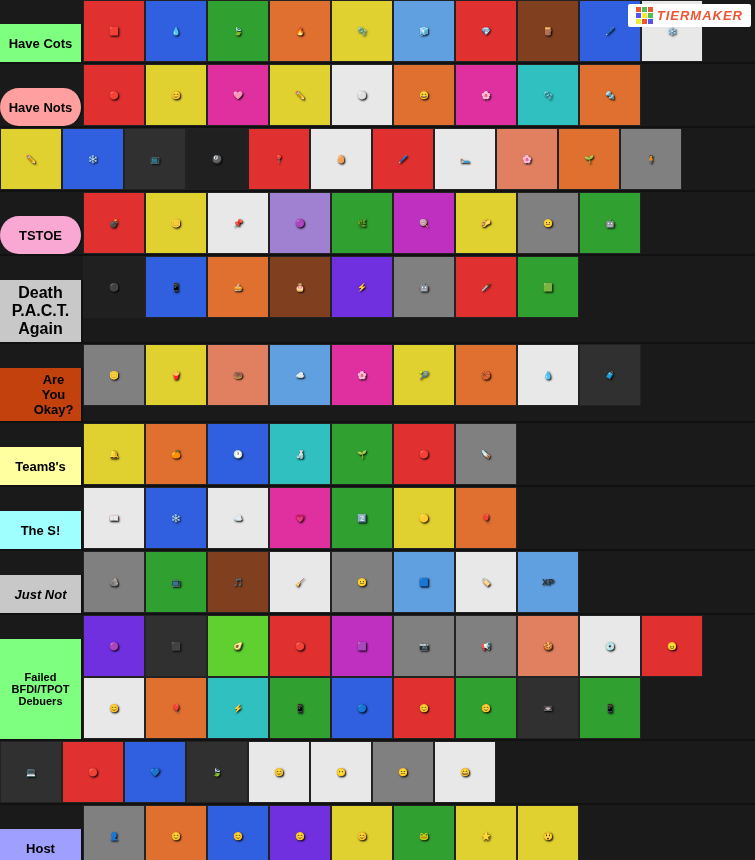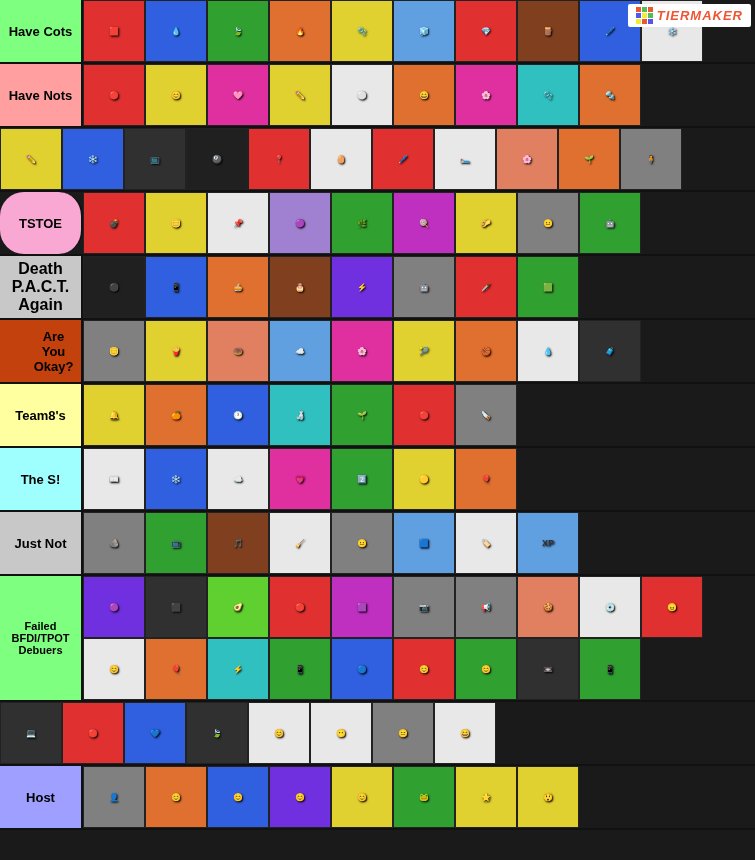--- a/index.html
+++ b/index.html
@@ -27,20 +27,21 @@
       display: flex;
       align-items: center;
       justify-content: center;
       text-align: center;
       font-weight: bold;
       font-size: 13px;
       color: #000;
       padding: 4px;
       border-right: 2px solid #111;
       word-break: break-word;
+      margin-top: 24px;
     }
     .tier-items {
       display: flex;
       flex-wrap: wrap;
       flex: 1;
       align-content: flex-start;
     }
     .tier-item {
       width: 62px;
       height: 62px;
@@ -57,28 +58,28 @@
       justify-content: center;
       font-size: 8px;
       font-weight: bold;
       color: white;
       text-shadow: 1px 1px 2px black;
       text-align: center;
       padding: 2px;
     }
     
     .row-have-cots .tier-label { background: #7fff7f; }
-    .row-have-nots .tier-label { background: #ff9f9f; }
+    .row-have-nots .tier-label { background: #ff9f9f; border-radius: 30px; }
     .row-exitors .tier-label { background: #7fff7f; }
     .row-tstoe .tier-label { background: #7fffd4; }
     .row-death-pact .tier-label { background: #c8c8c8; }
     .row-are-you-okay .tier-label { background: #ff9f9f; }
     .row-team8s .tier-label { background: #ffff9f; }
     .row-the-s .tier-label { background: #9fffff; }
-    .row-just-not .tier-label { background: #c8c8c8; }
+    .row-just-not .tier-label { background: #c8c8c8; font-style: italic; }
     .row-failed .tier-label { background: #7fff7f; }
     .row-extras .tier-label { background: #ffff9f; }
     .row-host .tier-label { background: #9f9fff; }
 
     
     .bg-red { background: #e03030; }
     .bg-blue { background: #3060e0; }
     .bg-green { background: #30a030; }
     .bg-yellow { background: #e0d030; }
     .bg-orange { background: #e07030; }

